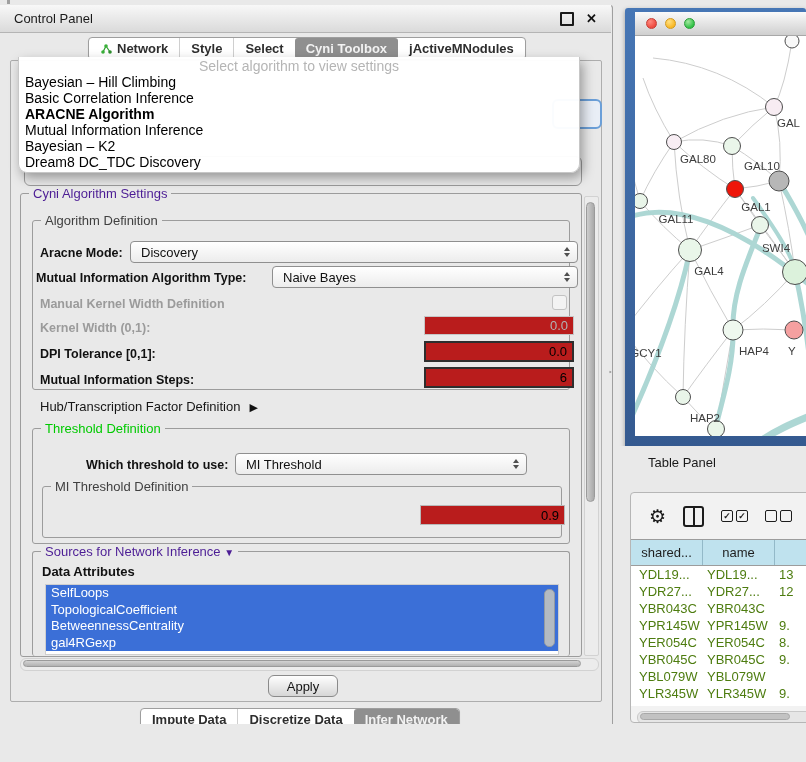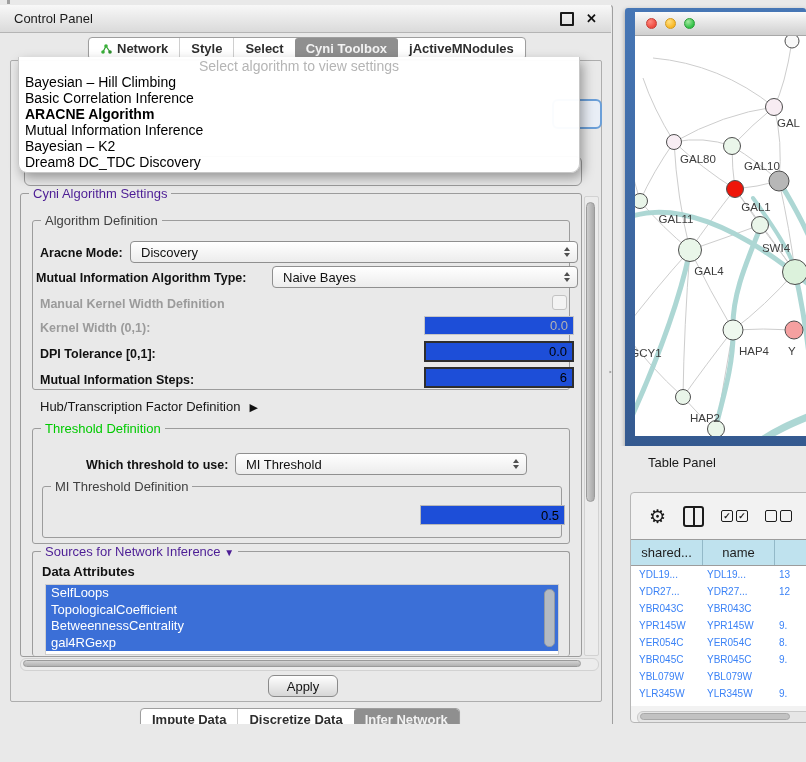--- a/index.html
+++ b/index.html
@@ -45,21 +45,21 @@
   .lbl{position:absolute;font-size:12.5px;font-weight:bold;color:#111;white-space:nowrap;}
   .lbl.dis{color:#9b9b9b;}
   .plain{font-weight:normal;font-size:13px;color:#161616;}
 
   .combo{position:absolute;background:linear-gradient(#ffffff,#ececec);border:1px solid #8f8f8f;border-radius:4px;font-size:13px;color:#111;display:flex;align-items:center;padding-left:10px;box-sizing:border-box;}
   .spin{position:absolute;right:7px;top:50%;transform:translateY(-50%);display:flex;flex-direction:column;gap:2px;}
   .spin i{display:block;width:0;height:0;border-left:3.5px solid transparent;border-right:3.5px solid transparent;}
   .spin .up{border-bottom:4px solid #4f4f4f;}
   .spin .down{border-top:4px solid #4f4f4f;}
 
-  .field{position:absolute;background:#1d4ed8;font-size:13px;color:#000;display:flex;align-items:center;justify-content:flex-end;padding-right:5px;box-sizing:border-box;}
+  .field{position:absolute;background:#b91c1c;font-size:13px;color:#000;display:flex;align-items:center;justify-content:flex-end;padding-right:5px;box-sizing:border-box;}
   .field.dis{border:1px solid #c6c6c6;color:#b2b2b2;}
   .field.strong{border:2px solid #2e2e2e;}
   .field.lite{border:1px solid #b8b8b8;}
 
   .checkbox{position:absolute;width:13px;height:13px;border:1px solid #c2c2c2;border-radius:3px;background:#f3f3f3;}
 
   
   .sb-v{position:absolute;background:#ececec;border:1px solid #d2d2d2;border-radius:2px;}
   .sb-v .thumb{position:absolute;left:1px;width:9px;background:linear-gradient(90deg,#cdcdcd,#a9a9a9);border:1px solid #9a9a9a;border-radius:5px;box-sizing:border-box;}
   .sb-h{position:absolute;background:#ececec;border:1px solid #d2d2d2;border-radius:6px;}
@@ -95,21 +95,21 @@
   .split-icon::after{content:"";position:absolute;left:50%;top:0;bottom:0;width:2px;background:#1c1c1c;transform:translateX(-50%);}
   .cb-pair{display:flex;gap:3px;}
   .cb{width:10px;height:10px;border:1.5px solid #1c1c1c;border-radius:2px;font-size:9px;font-weight:bold;color:#1c1c1c;line-height:10px;text-align:center;}
   .thead{display:flex;height:25px;border-top:1px solid #9c9c9c;border-bottom:1px solid #9c9c9c;background:#bfe2ee;}
   .th{font-size:13px;color:#1e1e1e;line-height:25px;text-align:center;border-right:1px solid #93b9c8;box-sizing:border-box;overflow:hidden;white-space:nowrap;}
   .th.c1,.td.c1{width:72px;}
   .th.c2,.td.c2{width:72px;}
   .th.c3,.td.c3{flex:1;}
   .tbody{background:#fff;height:140px;overflow:hidden;}
   .tr{display:flex;height:17px;}
-  .td{font-size:10px;color:#3b82f6;line-height:17px;white-space:nowrap;overflow:hidden;box-sizing:border-box;}
+  .td{font-size:13px;color:#4d7c0f;line-height:17px;white-space:nowrap;overflow:hidden;box-sizing:border-box;}
   .td.c1{padding-left:8px;}
   .td.c2{padding-left:4px;}
   .td.c3{padding-left:4px;}
   .tcard-hsb{margin:5px 6px 0 6px;height:11px;background:#e6e6e6;border:1px solid #c9c9c9;border-radius:6px;position:relative;}
   .tcard-hsb .thumb{position:absolute;left:2px;top:1px;width:150px;height:7px;background:#c2c2c2;border:1px solid #a8a8a8;border-radius:4px;box-sizing:border-box;}
 
   .mini-square{left:10px;top:747px;width:20px;height:15px;border:1px solid #8f8f8f;background:#e2e2e2;border-radius:2px;}
   .top-tick{left:7px;top:0;width:3px;height:4px;background:#9f9f9f;}
 
   svg text{font-family:"Liberation Sans",sans-serif;font-size:11.5px;fill:#3d3d3d;}
@@ -228,21 +228,21 @@
     <span class="spin">
         <i class="up"></i>
         <i class="down"></i>
       </span>
   </div>
 
   <div class="grp" style="left:42px;top:486px;width:518px;height:50px;">
     <span class="legend blue">MI Threshold Definition</span>
   </div>
   <div class="field lite" style="left:420px;top:505px;width:145px;height:20px;">
-    <span>0.5</span>
+    <span>0.9</span>
   </div>
 
   <div class="grp" style="left:32px;top:551px;width:536px;height:104px;border-bottom:none;">
     <span class="legend dark">
       <span>Sources for Network Inference</span>
       <span style="font-size:10px;">▼</span>
     </span>
   </div>
   <span class="lbl" style="left:42px;top:564px;font-size:13px;">Data Attributes</span>
 

